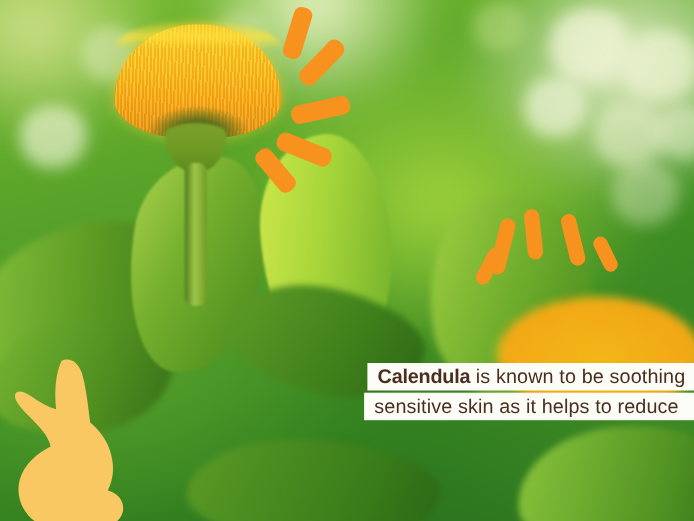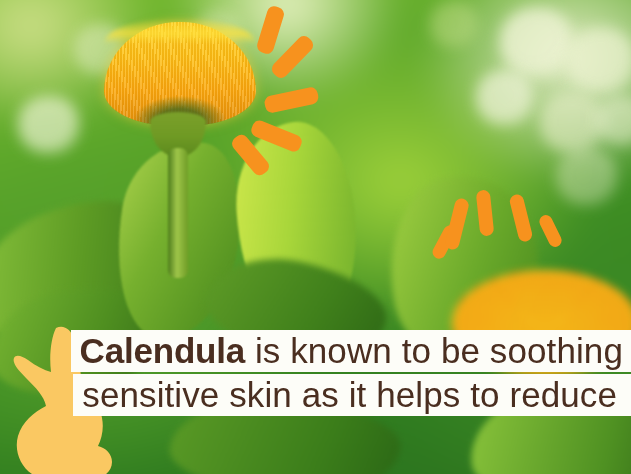--- a/index.html
+++ b/index.html
@@ -129,21 +129,21 @@
   }
   .cap-line {
     display: block;
     margin: 0;
     white-space: nowrap;
   }
   .cap-line > span.strip {
     display: inline-block;
     background: #fdfdf8;
     color: #4a2e20;
-    font-size: 35px;
+    font-size: 18px;
     font-weight: 400;
     letter-spacing: .1px;
     padding: 3px 7px 4px 9px;
     font-family: "Liberation Sans", sans-serif;
   }
   .cap-line1 > span.strip { padding-right: 8px; }
   .cap-line2 { margin-top: 2px; }
   .cap-line2 > span.strip { padding-right: 14px; }
   .cap-line3 { margin-top: 2px; }
   .cap-line3 > span.strip { padding-right: 6px; }

